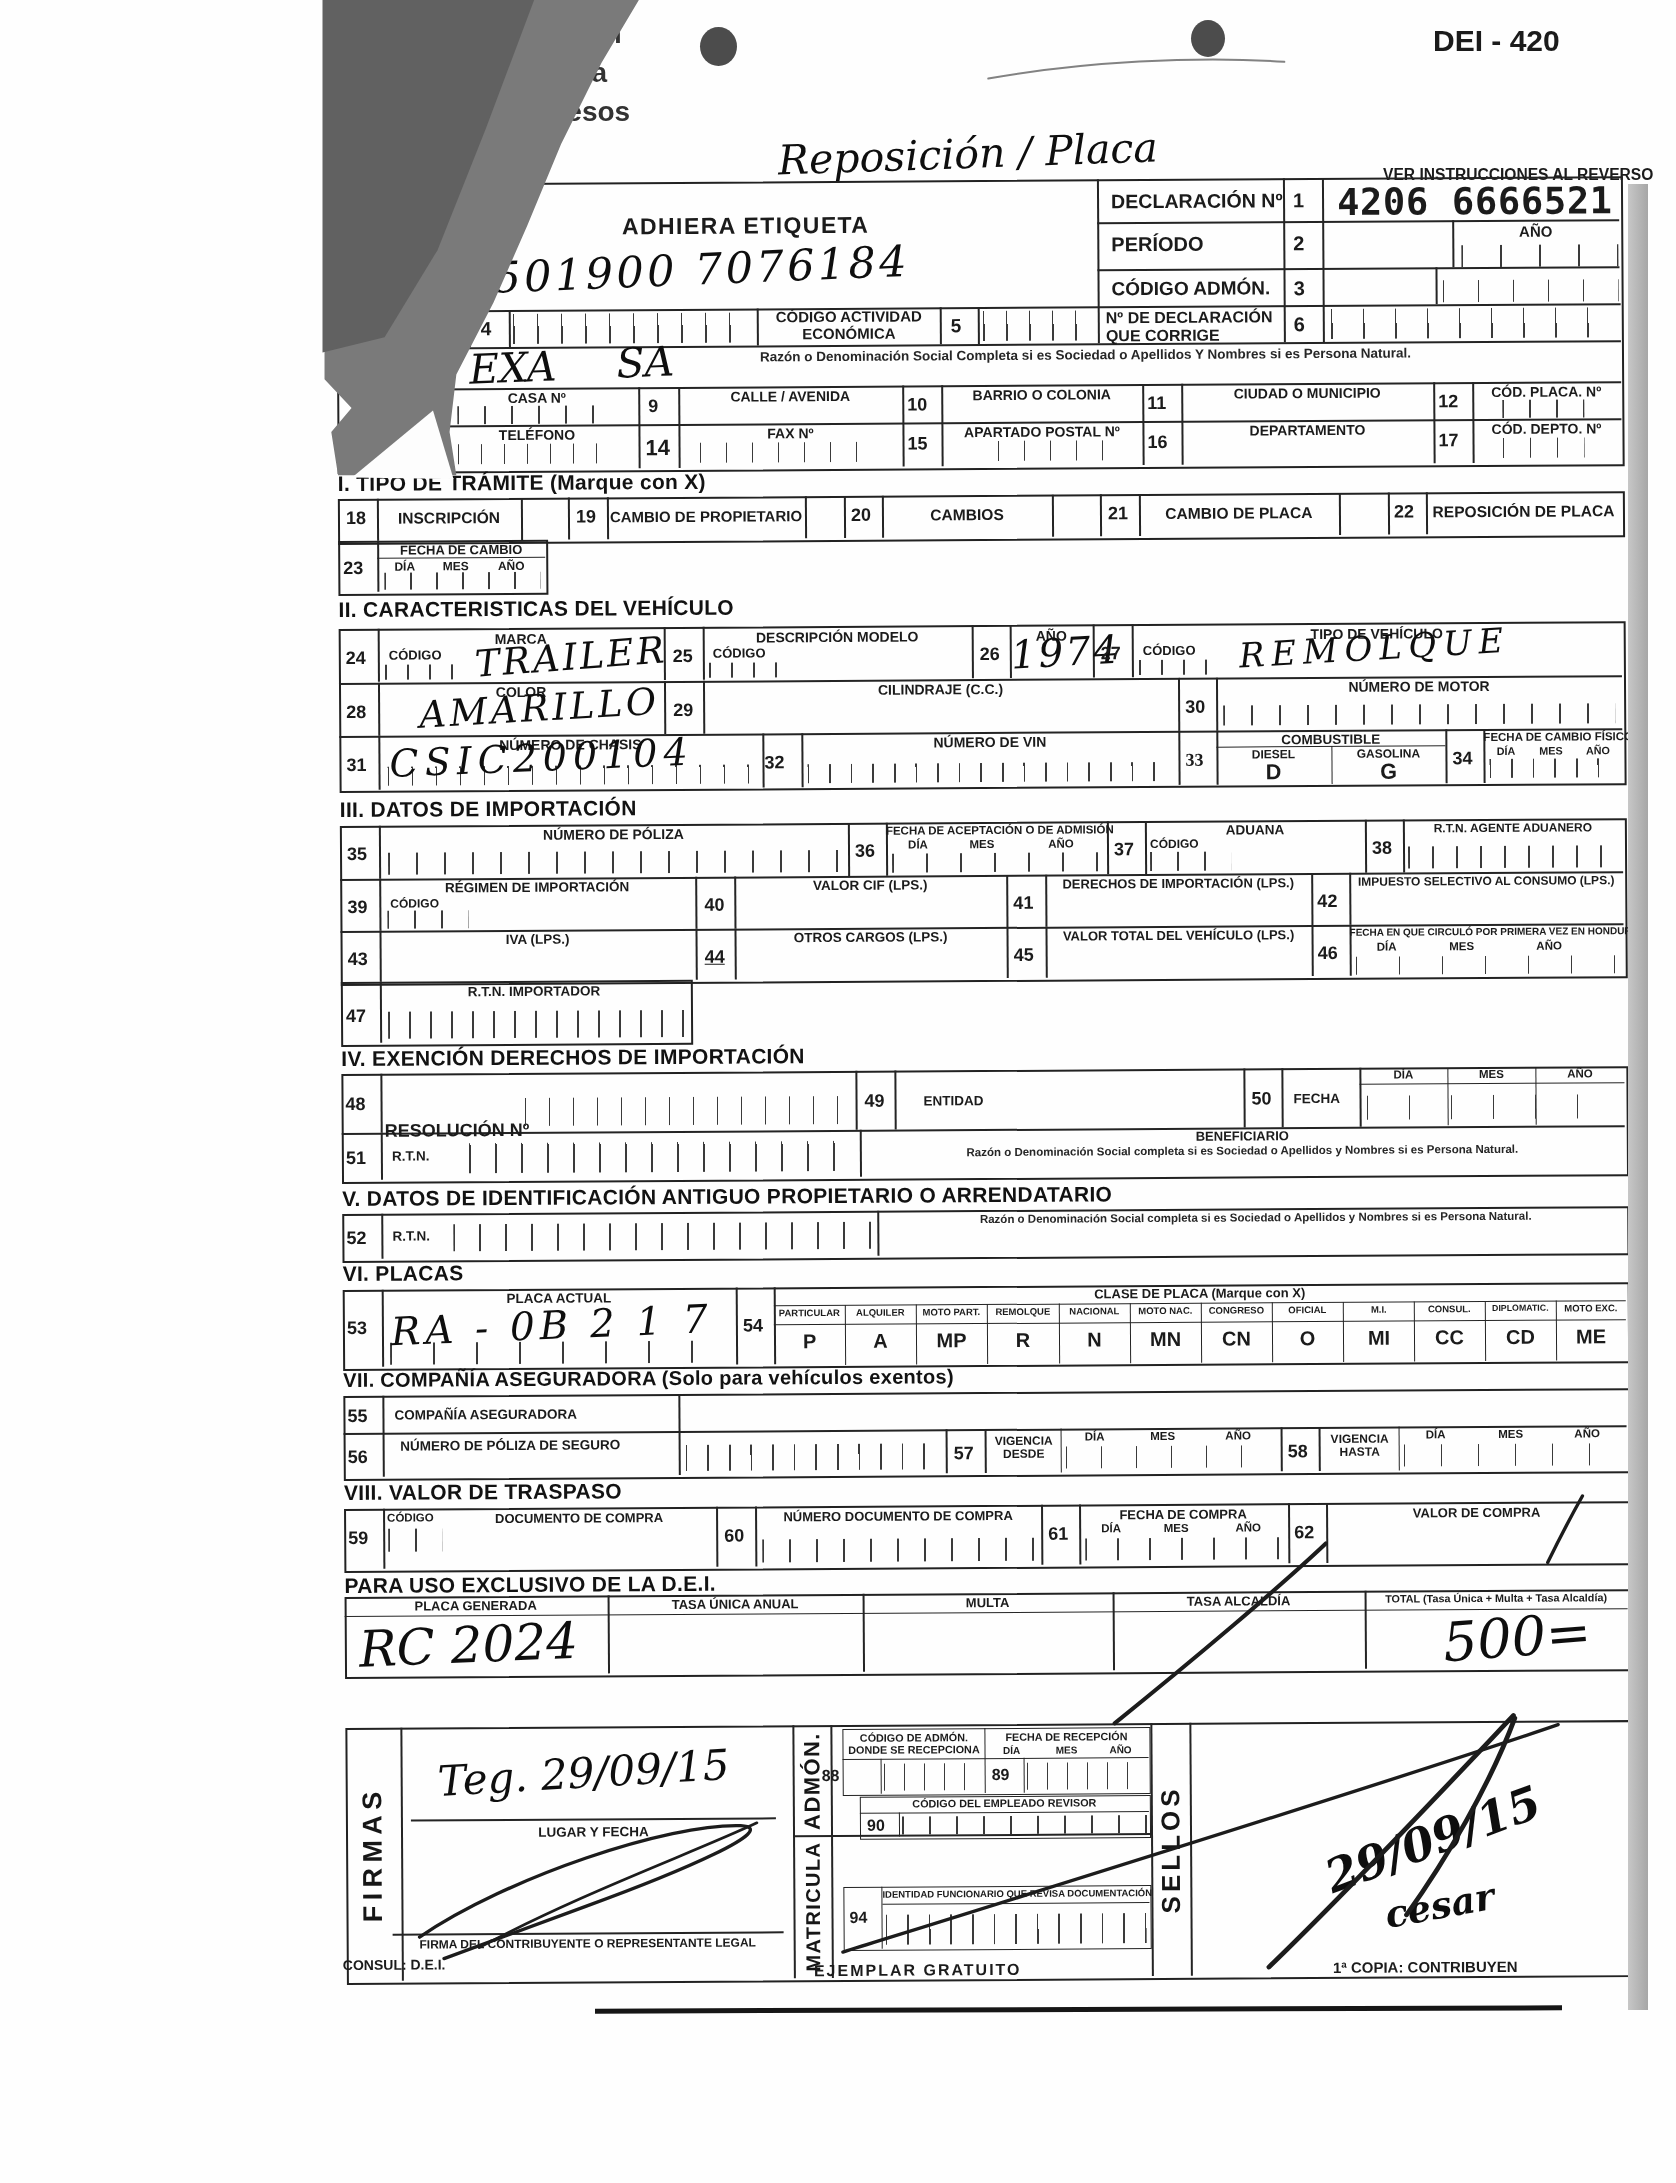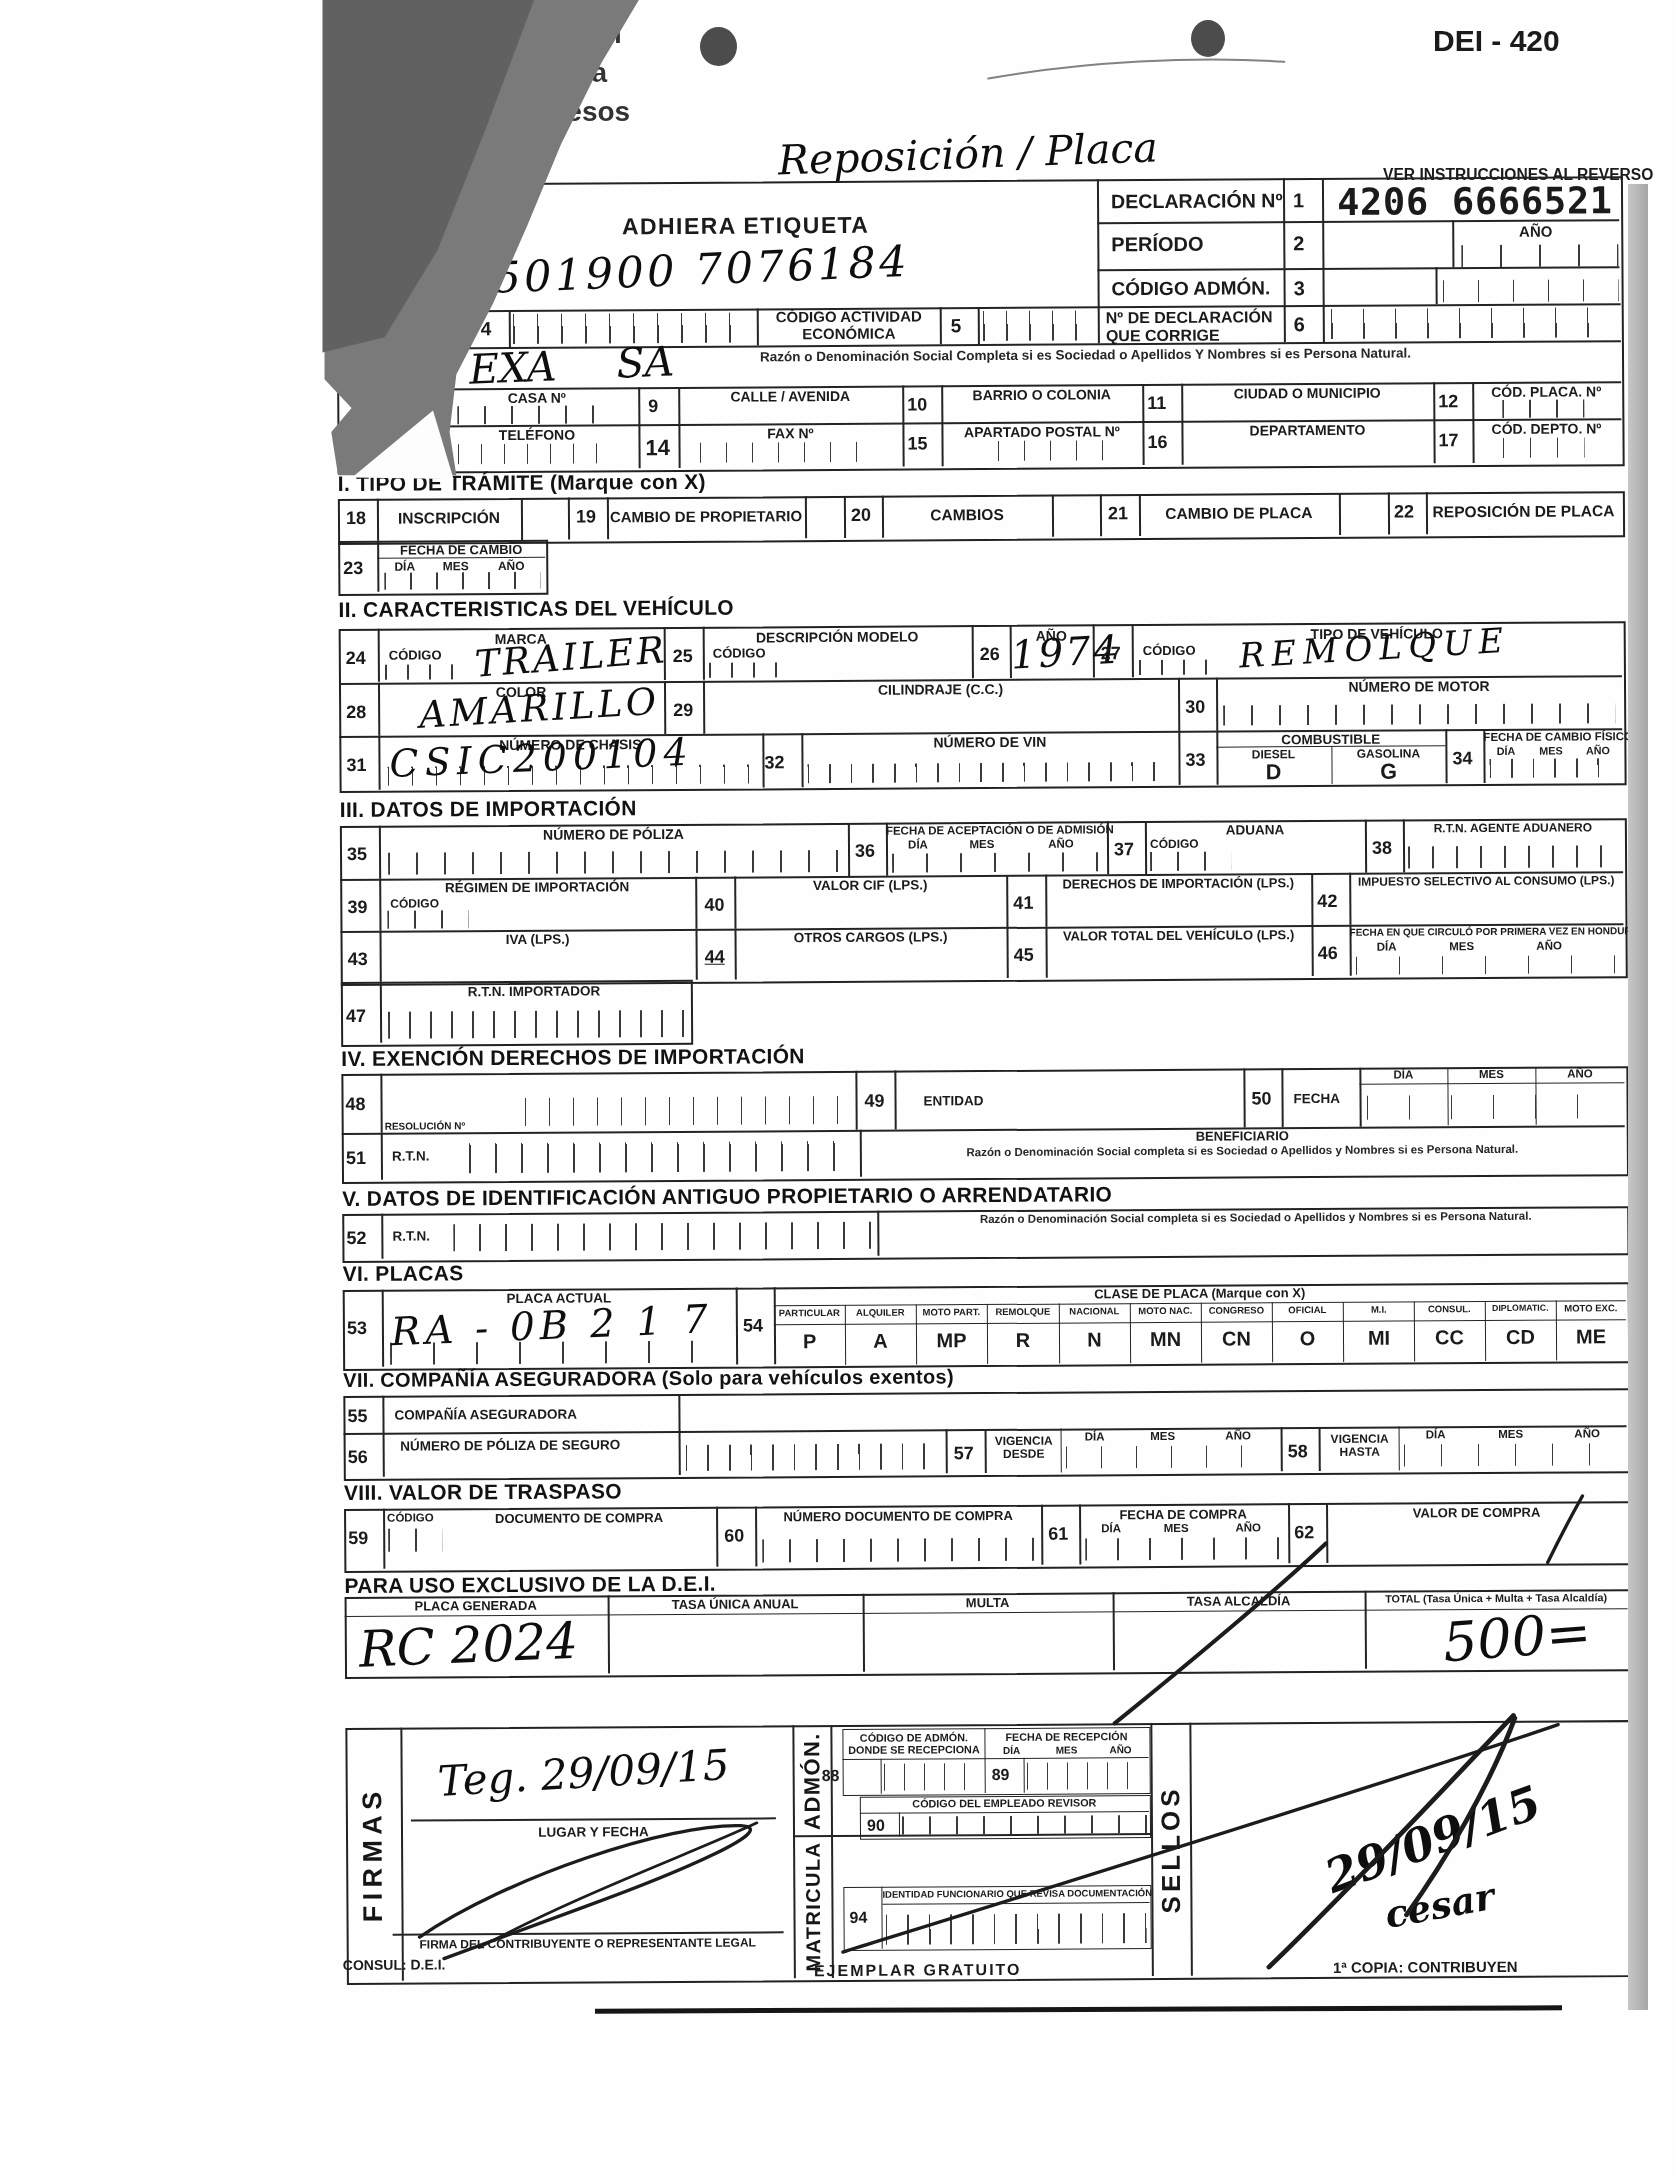--- a/index.html
+++ b/index.html
@@ -218,21 +218,21 @@
   <div class="vl" style="left:1218px;top:736px;height:54px;"></div>
   <div class="vl" style="left:1447px;top:736px;height:54px;"></div>
   <div class="vl" style="left:1485px;top:736px;height:54px;"></div>
   <div class="lb" style="left:348px;top:755px;font-size:18px;">31</div>
   <div class="lc" style="left:380px;top:738px;width:384px;font-size:14px;">NÚMERO DE CHASIS</div>
   <div class="cb" style="left:389px;top:767px;width:365px;height:19px;--s:24px;"></div>
   <div class="hw" style="left:391px;top:737px;font-size:38px;letter-spacing:6px;transform:rotate(-2deg);">CSIC200104</div>
   <div class="lb" style="left:766px;top:755px;font-size:18px;">32</div>
   <div class="lc" style="left:803px;top:738px;width:377px;font-size:14px;">NÚMERO DE VIN</div>
   <div class="cb" style="left:809px;top:767px;width:365px;height:19px;--s:21.6px;"></div>
-  <div class="lb" style="left:1187px;top:755px;font-size:18px;">33</div>
+  <div class="lb" style="left:1187px;top:755px;font-size:18px;font-family:Liberation Serif, serif;">33</div>
   <div class="lc" style="left:1218px;top:738px;width:229px;font-size:13.5px;">COMBUSTIBLE</div>
   <div class="hl" style="left:1218px;top:752px;width:229px;height:1.4px;"></div>
   <div class="vl" style="left:1333px;top:752px;height:38px;width:1.4px;"></div>
   <div class="lc" style="left:1218px;top:753px;width:114px;font-size:12px;">DIESEL</div>
   <div class="lc" style="left:1333px;top:753px;width:114px;font-size:12px;">GASOLINA</div>
   <div class="lc" style="left:1218px;top:765px;width:114px;font-size:21.6px;">D</div>
   <div class="lc" style="left:1333px;top:765px;width:114px;font-size:21.6px;">G</div>
   <div class="lb" style="left:1454px;top:755px;font-size:18px;">34</div>
   <div class="lc" style="left:1485px;top:738px;width:139px;font-size:11.5px;">FECHA DE CAMBIO FÍSICO</div>
   <div class="lc" style="left:1485px;top:752px;width:45px;font-size:10.8px;">DÍA</div>
@@ -319,21 +319,21 @@
   <div class="vl" style="left:380px;top:1074px;height:59px;"></div>
   <div class="vl" style="left:855px;top:1074px;height:59px;"></div>
   <div class="vl" style="left:894px;top:1074px;height:59px;"></div>
   <div class="vl" style="left:1243px;top:1074px;height:59px;"></div>
   <div class="vl" style="left:1281px;top:1074px;height:59px;"></div>
   <div class="vl" style="left:1359px;top:1074px;height:59px;"></div>
   <div class="hl" style="left:1359px;top:1090px;width:265px;height:1.4px;"></div>
   <div class="vl" style="left:1447px;top:1075px;height:57px;width:1.4px;"></div>
   <div class="vl" style="left:1535px;top:1075px;height:57px;width:1.4px;"></div>
   <div class="lb" style="left:345px;top:1094px;font-size:18px;">48</div>
-  <div class="lb" style="left:384px;top:1097px;font-size:10px;margin-top:24px;">RESOLUCIÓN Nº</div>
+  <div class="lb" style="left:384px;top:1097px;font-size:18px;margin-top:24px;">RESOLUCIÓN Nº</div>
   <div class="cb" style="left:524px;top:1099px;width:328px;height:28px;--s:24px;"></div>
   <div class="lb" style="left:864px;top:1094px;font-size:18px;">49</div>
   <div class="lb" style="left:923px;top:1097px;font-size:13.5px;">ENTIDAD</div>
   <div class="lb" style="left:1251px;top:1094px;font-size:18px;">50</div>
   <div class="lb" style="left:1293px;top:1097px;font-size:13.5px;">FECHA</div>
   <div class="lc" style="left:1359px;top:1075px;width:88px;font-size:11.5px;">DÍA</div>
   <div class="lc" style="left:1447px;top:1075px;width:88px;font-size:11.5px;">MES</div>
   <div class="lc" style="left:1535px;top:1075px;width:89px;font-size:11.5px;">AÑO</div>
   <div class="cb" style="left:1366px;top:1102px;width:252px;height:24px;--s:42px;"></div>
   <div class="vl" style="left:380px;top:1133px;height:47px;"></div>

